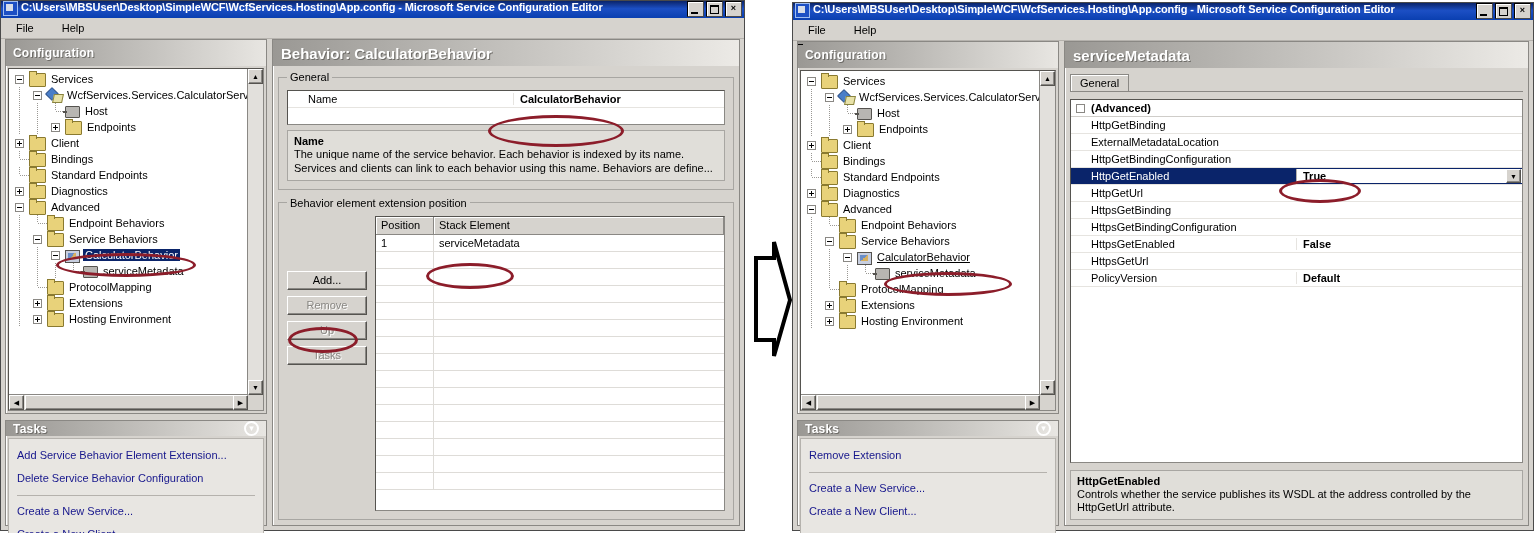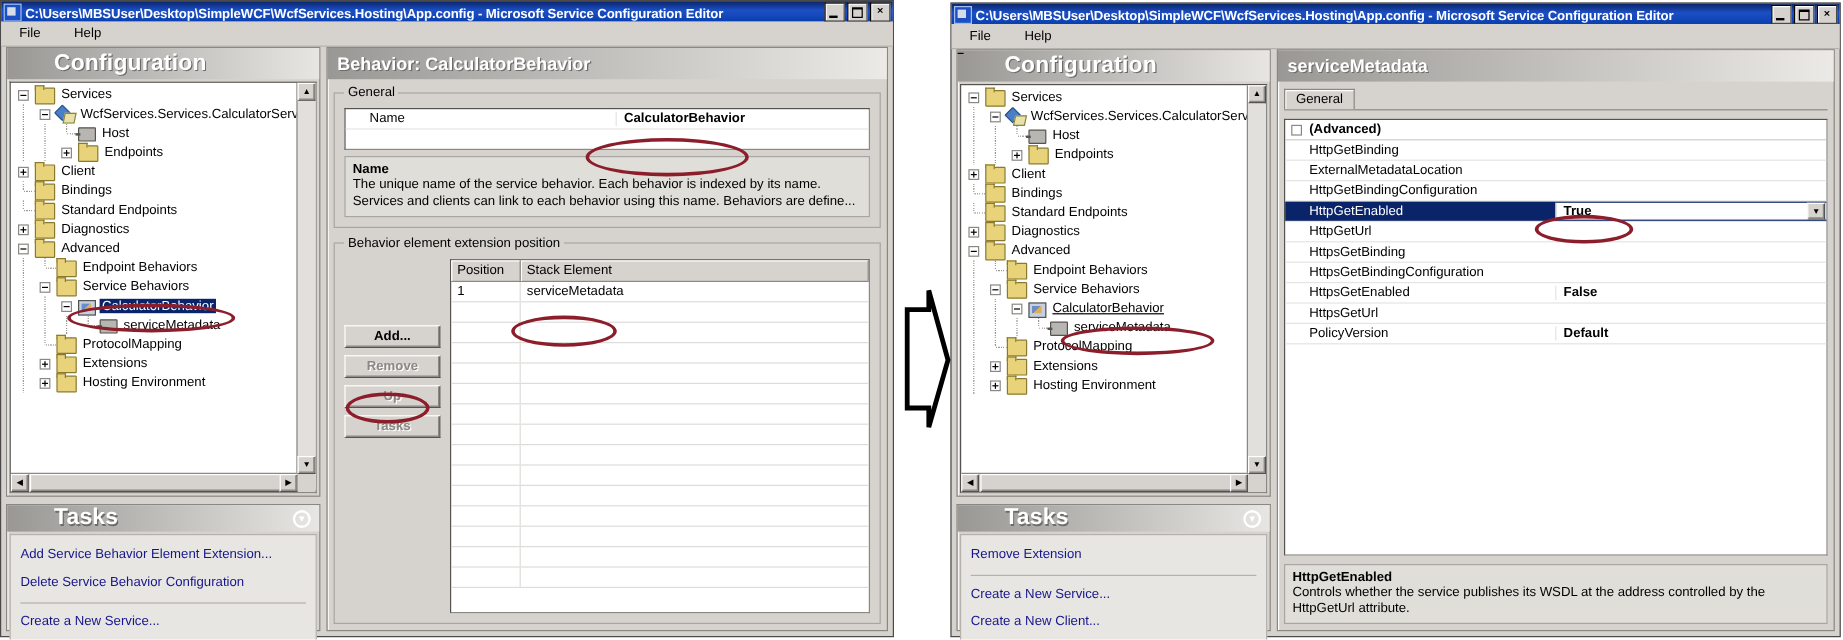--- a/index.html
+++ b/index.html
@@ -3,21 +3,21 @@
 <meta charset="utf-8">
 <style>
   html,body{margin:0;padding:0;background:#ffffff;}
   body{width:1536px;height:533px;font-family:"Liberation Sans",sans-serif;font-size:11px;color:#000;overflow:hidden;}
 
   .stage{position:relative;width:1536px;height:533px;}
 
   
   .win{position:absolute;background:#d6d3ce;border:1px solid #4a4a4a;box-sizing:border-box;}
   .titlebar{height:17px;background:linear-gradient(to bottom,#0a246a 0%,#1c4fc4 45%,#0a3fb0 100%);
-            display:flex;align-items:flex-end;padding:0 2px;box-sizing:border-box;}
+            display:flex;align-items:flex-start;padding:0 2px;box-sizing:border-box;}
   .tb-ico{width:13px;height:13px;background:#1c4fc4;border:1px solid #9fbdf0;margin-right:3px;
           position:relative;flex:0 0 auto;}
   .tb-ico:after{content:"";position:absolute;left:2px;top:2px;width:7px;height:7px;background:#d7dde8;}
   .tb-text{color:#fff;font-size:11px;font-weight:bold;white-space:nowrap;overflow:hidden;flex:1 1 auto;
            letter-spacing:-0.1px;}
   .tb-btns{display:flex;gap:2px;flex:0 0 auto;margin-left:4px;}
   .tb-btn{width:15px;height:14px;background:#d6d3ce;border:1px solid #000;
           border-right-color:#4a4a4a;border-bottom-color:#4a4a4a;
           box-shadow:inset 1px 1px 0 #fff;position:relative;font-size:9px;line-height:12px;
           text-align:center;font-family:"Liberation Sans",sans-serif;color:#000;}
@@ -30,21 +30,21 @@
   .menubar span{font-size:11px;padding:2px 5px;}
 
   .client{position:absolute;left:4px;right:4px;top:38px;bottom:4px;display:flex;gap:5px;}
 
   
   .leftcol{width:262px;display:flex;flex-direction:column;gap:6px;flex:0 0 auto;}
   .panel{background:#d6d3ce;border:1px solid #8a8884;box-shadow:inset 1px 1px 0 #fff;box-sizing:border-box;}
 
   .panelhdr{height:26px;background:linear-gradient(to right,#9a9894 0%,#b8b6b2 40%,#e8e6e2 100%);
             display:flex;align-items:center;padding:0 7px;box-sizing:border-box;}
-  .panelhdr .ptitle{font-size:19px;font-weight:bold;color:#fff;text-shadow:1px 1px 0 #6e6c68;letter-spacing:0.2px;margin-left:32px;}
+  .panelhdr .ptitle{font-size:12px;font-weight:bold;color:#fff;text-shadow:1px 1px 0 #6e6c68;letter-spacing:0.2px;}
   .panelhdr .chev{margin-left:auto;width:15px;height:15px;border-radius:50%;border:2px solid #fff;
                   display:flex;align-items:center;justify-content:center;color:#fff;font-size:9px;
                   line-height:1;box-sizing:border-box;}
 
   .treebox{position:relative;flex:1 1 auto;background:#fff;border:1px solid #8a8884;
            border-top-color:#55534f;border-left-color:#55534f;margin:2px;overflow:hidden;}
   .treeinner{position:absolute;left:0;top:0;right:15px;bottom:15px;overflow:hidden;padding:2px 0 0 2px;}
 
   .tnode{display:flex;align-items:center;height:16px;white-space:nowrap;font-size:11px;position:relative;}
   .tw{display:inline-block;width:18px;flex:0 0 auto;position:relative;height:16px;}
@@ -125,21 +125,21 @@
 
   .helpbox{background:#e0ded9;border:1px solid #a8a6a2;padding:4px 6px;font-size:11px;}
   .helpbox .htitle{font-weight:bold;margin-bottom:1px;}
   .helpbox .hbody{line-height:1.25;}
 
   
   .extwrap{display:flex;gap:8px;align-items:flex-start;}
   .extbtns{width:80px;flex:0 0 auto;padding-top:55px;display:flex;flex-direction:column;gap:6px;}
   .btn{height:19px;background:#d6d3ce;border:1px solid #fff;border-right-color:#55534f;border-bottom-color:#55534f;
        box-shadow:inset -1px -1px 0 #8a8884;font-size:11px;display:flex;align-items:center;justify-content:center;
-       box-sizing:border-box;font-family:"Liberation Sans",sans-serif;font-weight:bold;}
+       box-sizing:border-box;font-family:"Liberation Sans",sans-serif;}
   .btn.disabled{color:#8a8884;text-shadow:1px 1px 0 #fff;}
 
   .gridwrap{flex:1 1 auto;border:1px solid #8a8884;border-top-color:#55534f;border-left-color:#55534f;background:#fff;}
   .ghdr{display:flex;height:17px;background:#d6d3ce;border-bottom:1px solid #8a8884;}
   .gh{border-right:1px solid #8a8884;box-shadow:inset 1px 1px 0 #fff;display:flex;align-items:center;
       padding-left:5px;font-size:11px;box-sizing:border-box;}
   .gh.c1{width:58px;} .gh.c2{flex:1 1 auto;}
   .grow{display:flex;height:16px;border-bottom:1px solid #dedcd8;font-size:11px;}
   .gc{box-sizing:border-box;padding-left:5px;display:flex;align-items:center;}
   .gc.c1{width:58px;border-right:1px solid #dedcd8;} .gc.c2{flex:1 1 auto;}

